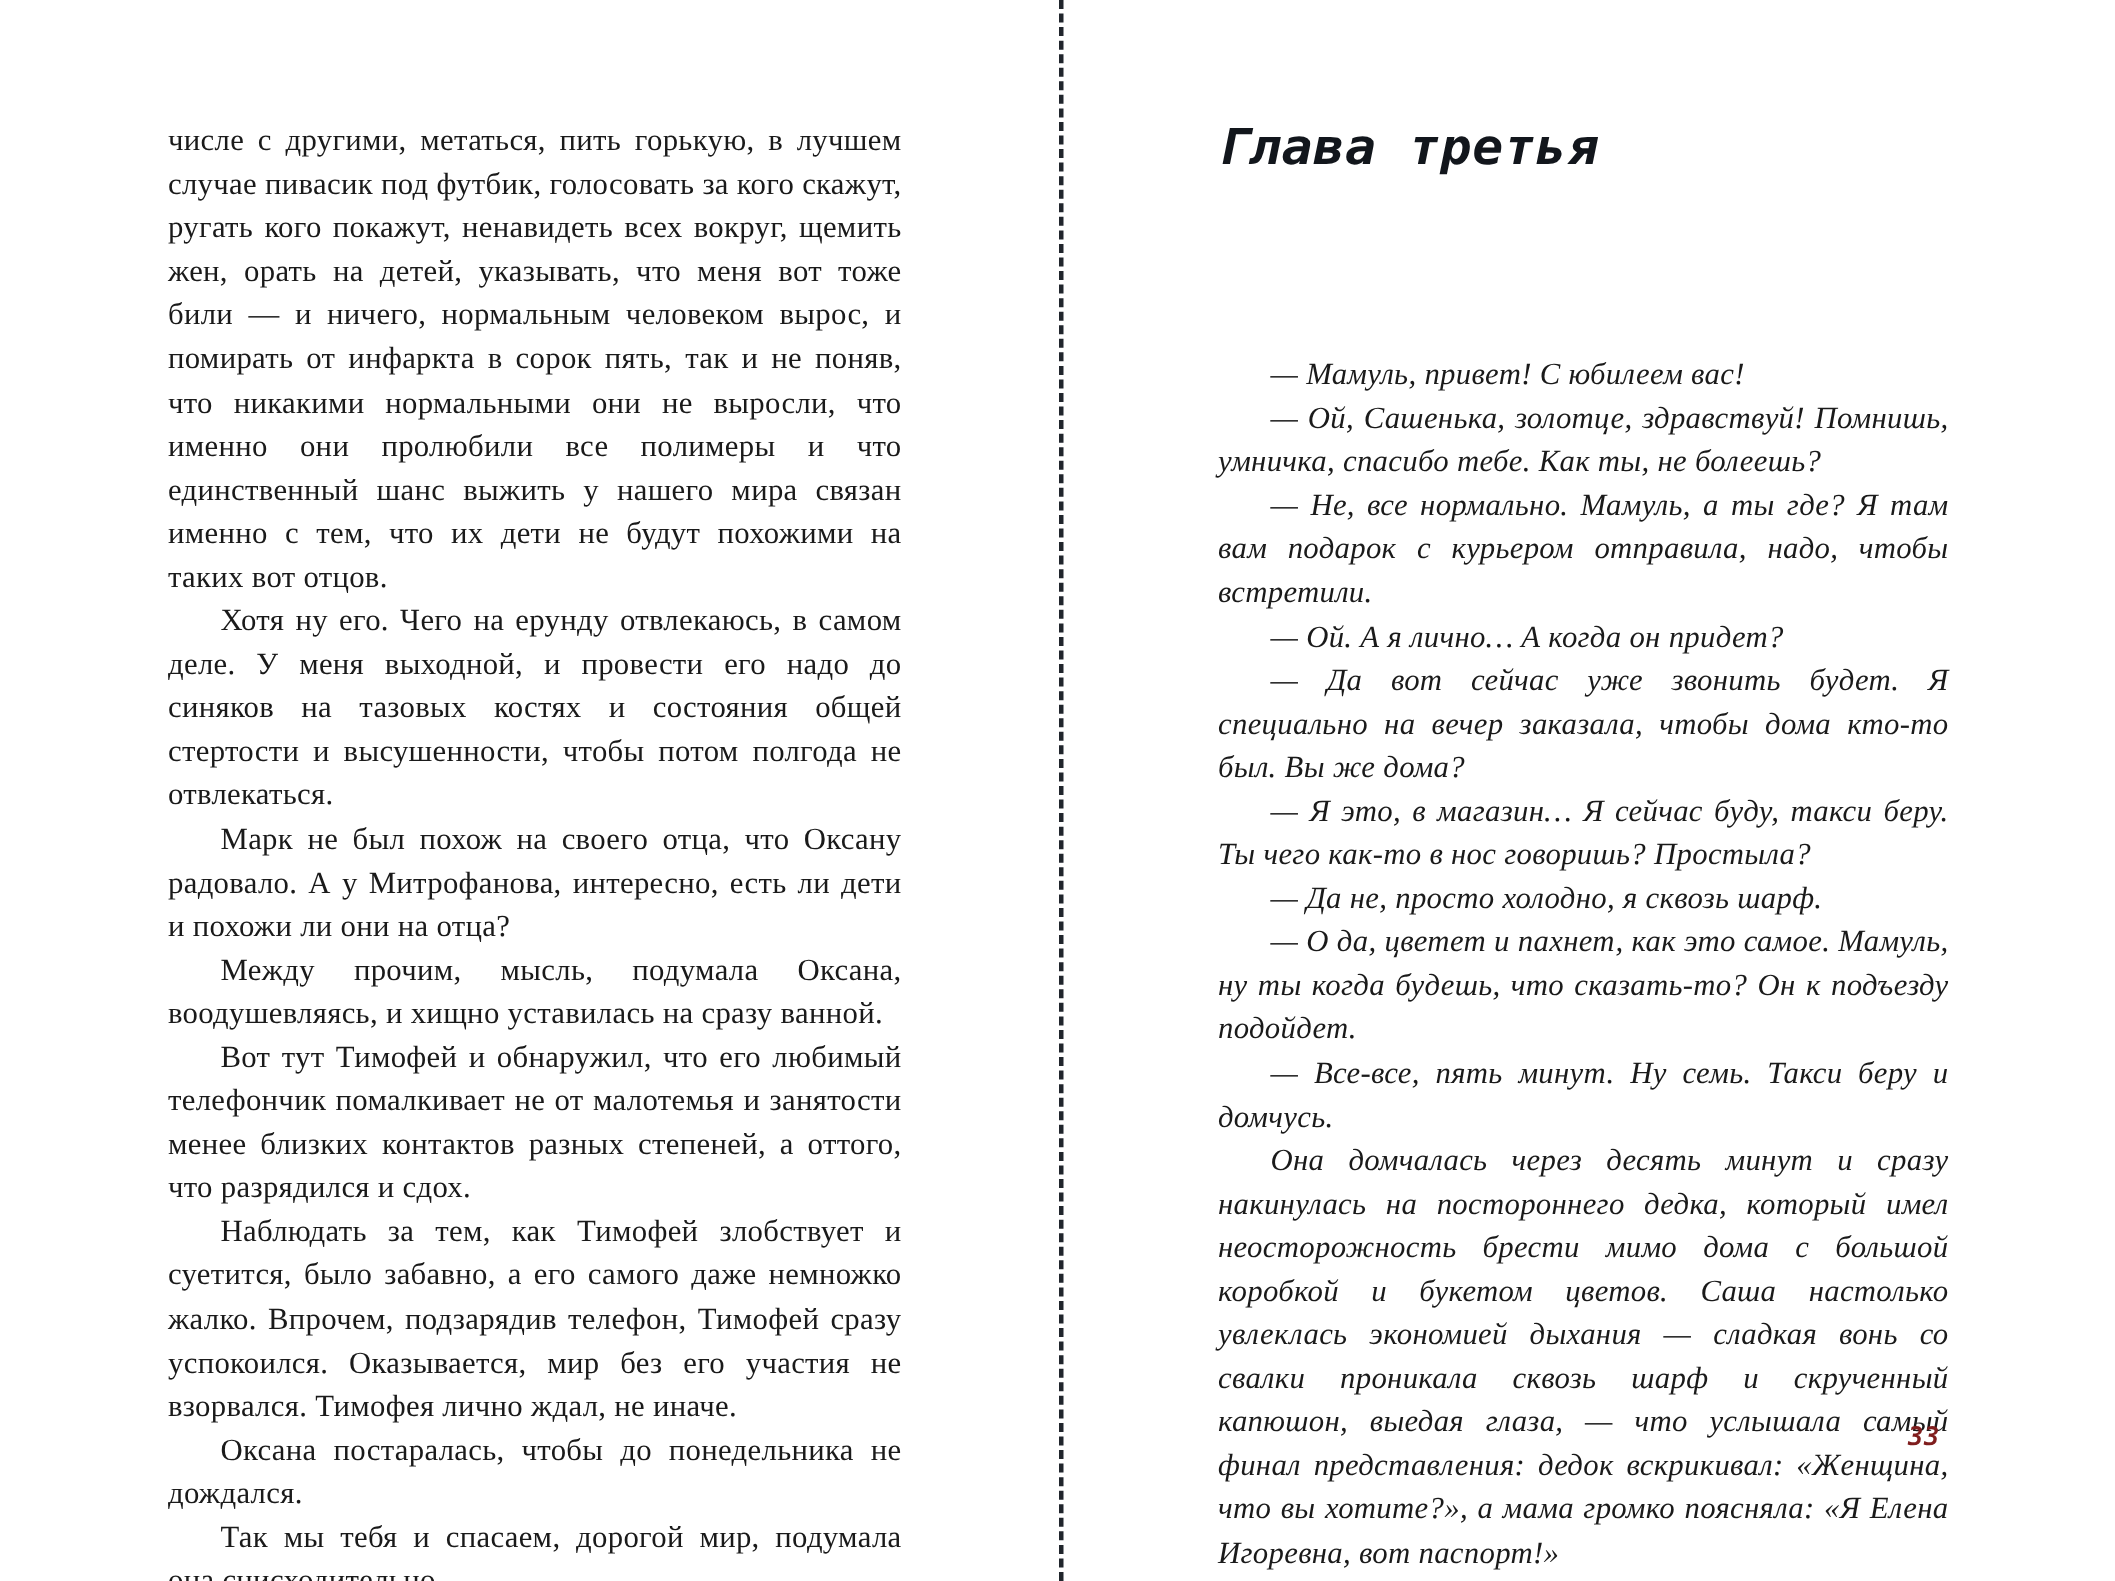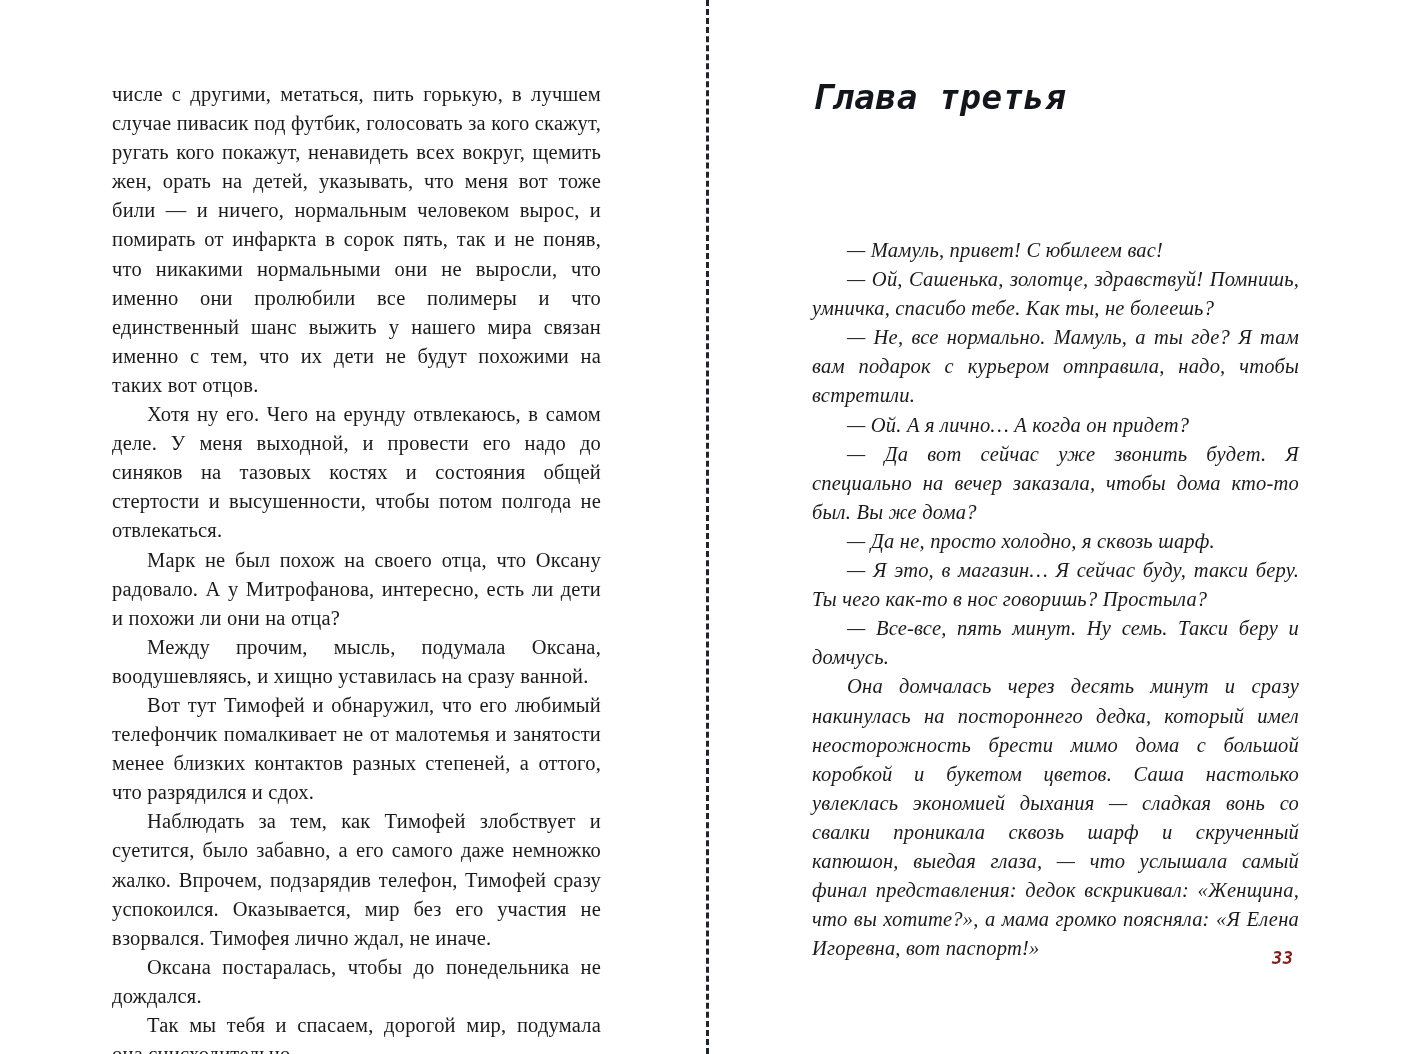--- a/index.html
+++ b/index.html
@@ -130,22 +130,23 @@
   <div class="page page--right">
 
     <h1 class="chapter-title">Глава третья</h1>
 
     <div class="text-column">
       <p class="para">— Мамуль, привет! С юбилеем вас!</p>
       <p class="para">— Ой, Сашенька, золотце, здравствуй! Помнишь, умничка, спасибо тебе. Как ты, не болеешь?</p>
       <p class="para">— Не, все нормально. Мамуль, а ты где? Я там вам подарок с курьером отправила, надо, чтобы встретили.</p>
       <p class="para">— Ой. А я лично… А когда он придет?</p>
       <p class="para">— Да вот сейчас уже звонить будет. Я специально на вечер заказала, чтобы дома кто-то был. Вы же дома?</p>
+      <p class="para">— Я это, в магазин… Я сейчас буду, такси беру. Ты чего как-то в нос говоришь? Простыла?</p>
       <p class="para">— Да не, просто холодно, я сквозь шарф.</p>
-      <p class="para">— Я это, в магазин… Я сейчас буду, такси беру. Ты чего как-то в нос говоришь? Простыла?</p>
+      <p class="para">— О да, цветет и пахнет, как это самое. Мамуль, ну ты когда будешь, что сказать-то? Он к подъезду подойдет.</p>
       <p class="para">— Все-все, пять минут. Ну семь. Такси беру и домчусь.</p>
       <p class="para">Она домчалась через десять минут и сразу накинулась на постороннего дедка, который имел неосторожность брести мимо дома с большой коробкой и букетом цветов. Саша настолько увлеклась экономией дыхания — сладкая вонь со свалки проникала сквозь шарф и скрученный капюшон, выедая глаза, — что услышала самый финал представления: дедок вскрикивал: «Женщина, что вы хотите?», а мама громко поясняла: «Я Елена Игоревна, вот паспорт!»</p>
 
     </div>
 
     <p class="folio">33</p>
   </div>
 
 </div>
 

